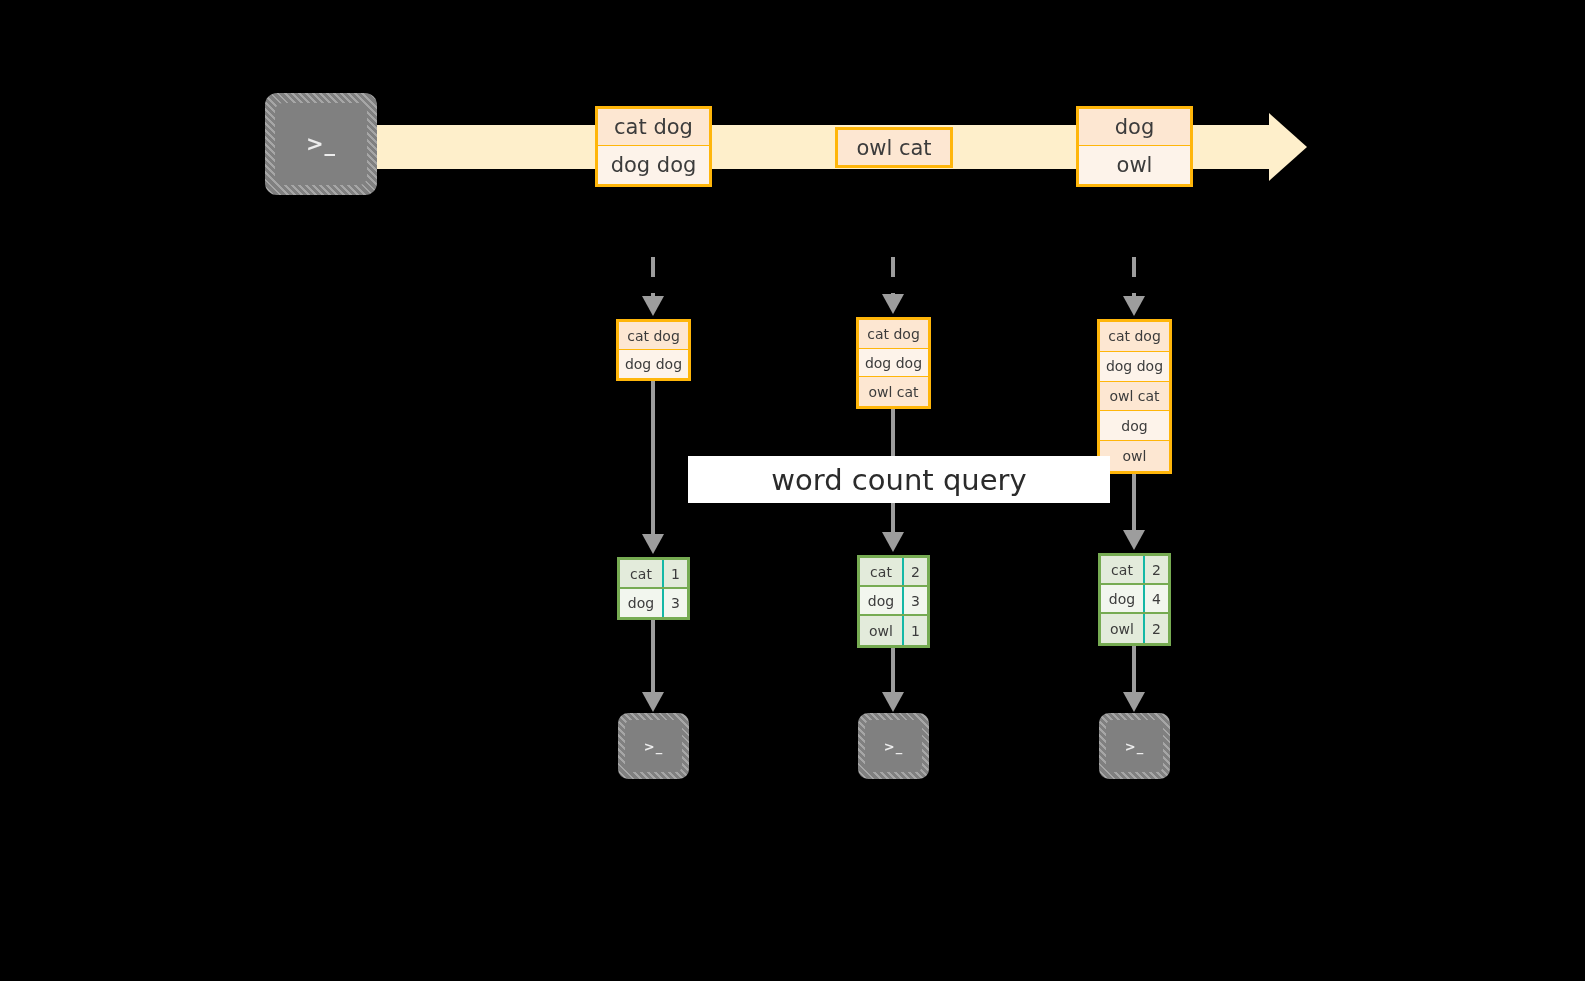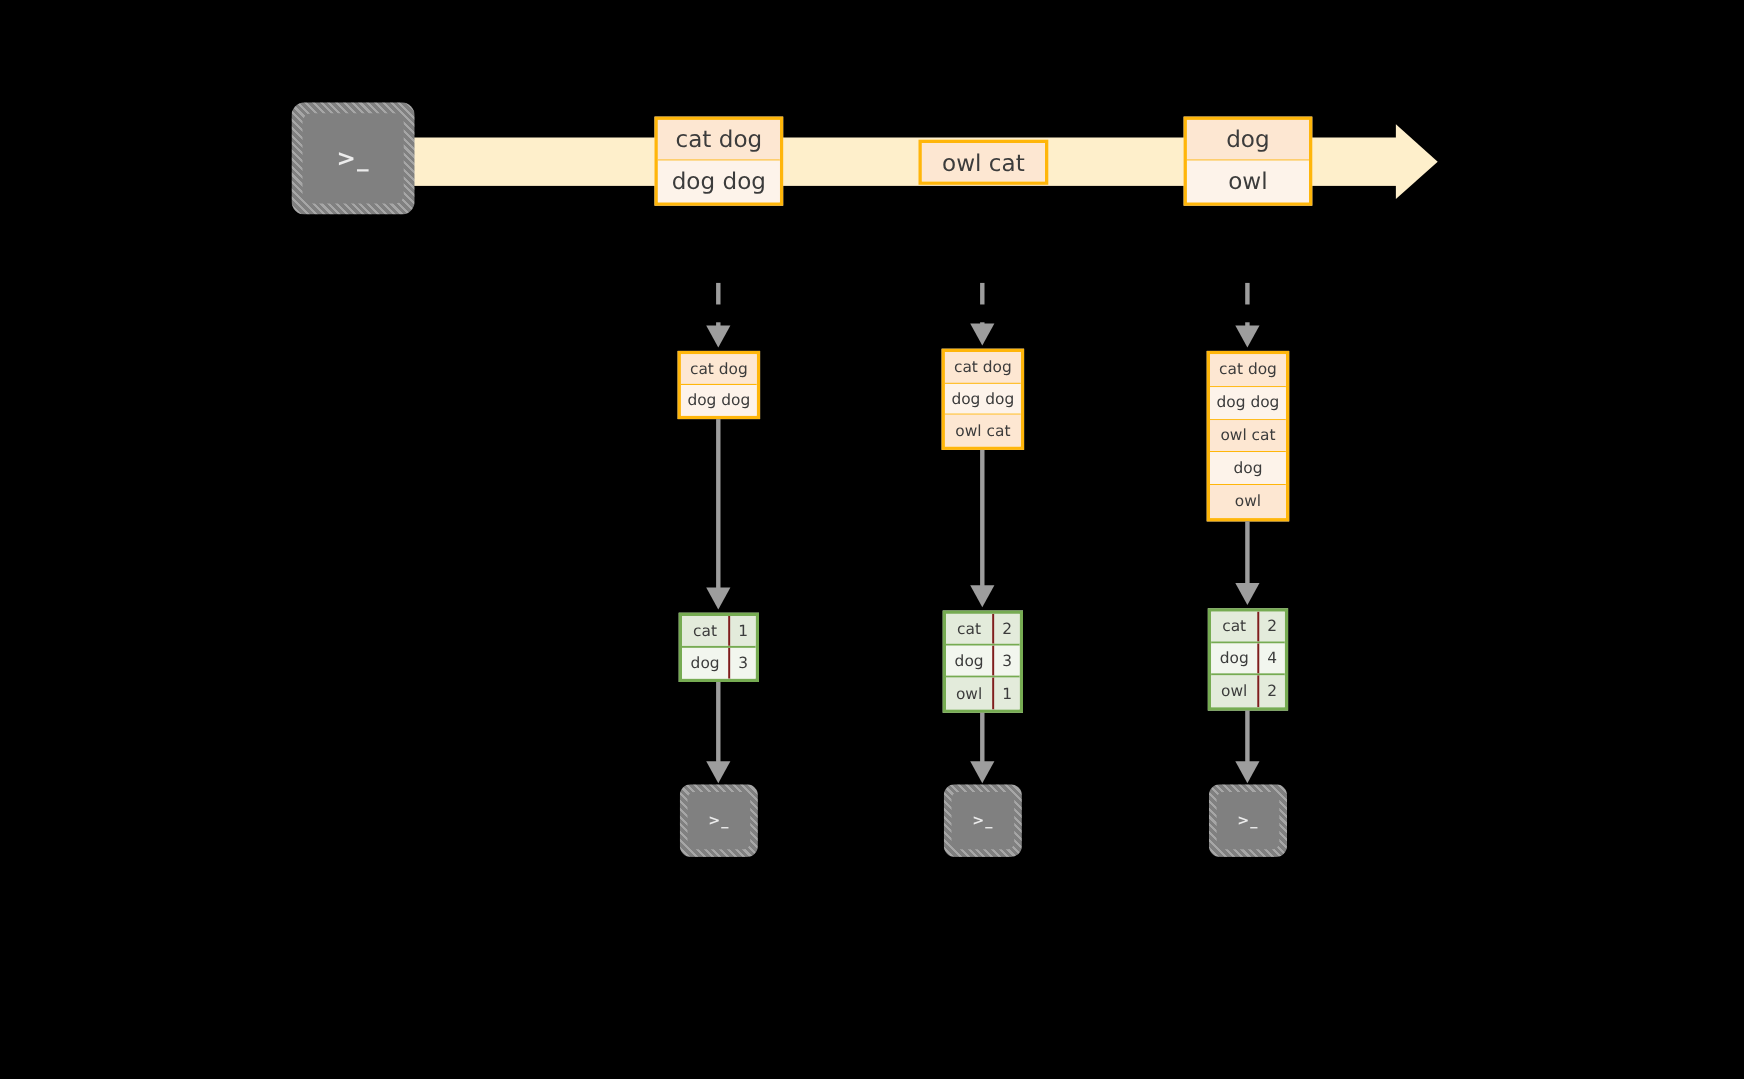--- a/index.html
+++ b/index.html
@@ -98,21 +98,21 @@
   }
   .res-row:last-child { border-bottom: none; }
   .res-word, .res-count {
     box-sizing: border-box;
     display: flex;
     align-items: center;
     justify-content: center;
     color: #3c3c3c;
     background: #e3ebdb;
   }
-  .res-word { border-right: 2px solid #7f1d1d; }
+  .res-word { border-right: 2px solid #14b8a6; }
   .res-row.alt .res-word, .res-row.alt .res-count { background: #f2f6ee; }
 
   
   .conn-stem {
     position: absolute;
     width: 4px;
     background: #9d9d9d;
   }
   .conn-stem.dashed {
     background: none;
@@ -258,14 +258,15 @@
     </div>
   </div>
 
   <div class="conn-stem" style="left:1132px; top:646px; height:48px;"></div>
   <div class="conn-head" style="left:1123px; top:692px;"></div>
 
   <div class="terminal small" style="left:1099px; top:713px; width:71px; height:66px;">
     <div class="inner" style="font-size:13px;">&gt;_</div>
   </div>
 
+  <div class="query-label" style="left:688px; top:456px; width:422px; height:47px; font-size:29px;">word count query</div>
 
 </div>
 
 </body></html>

